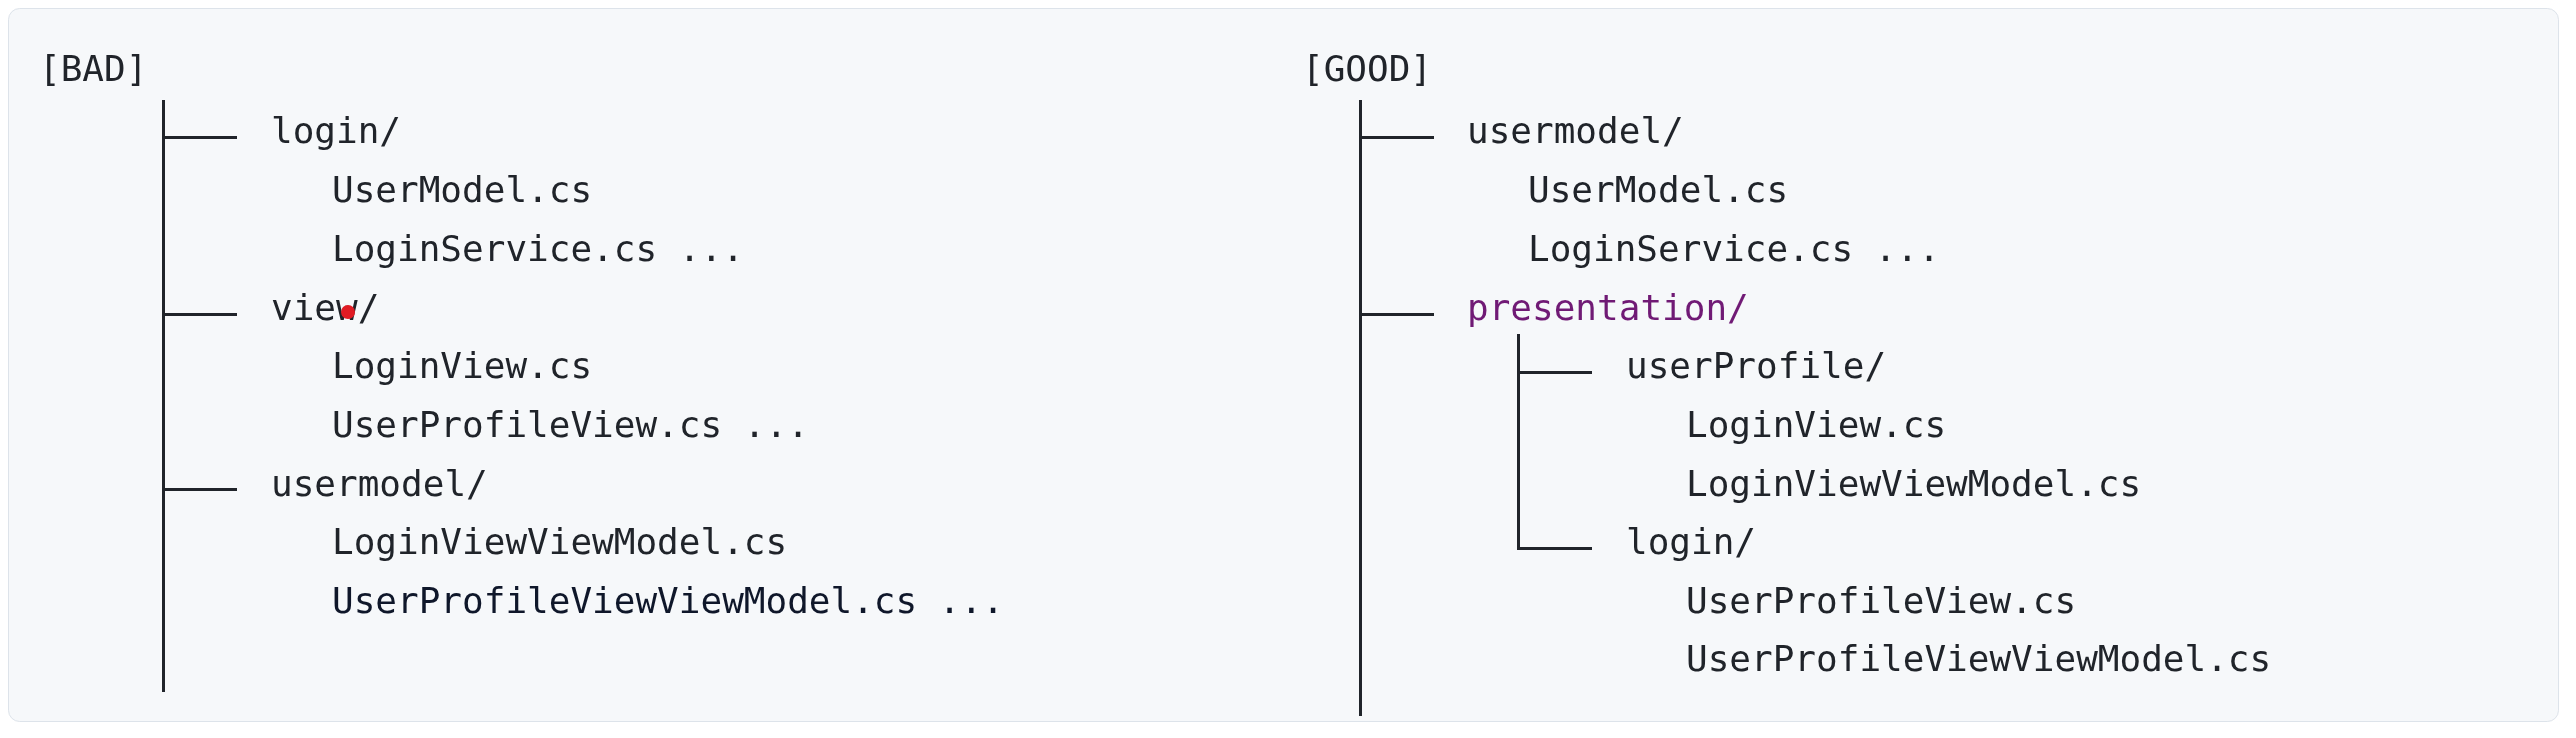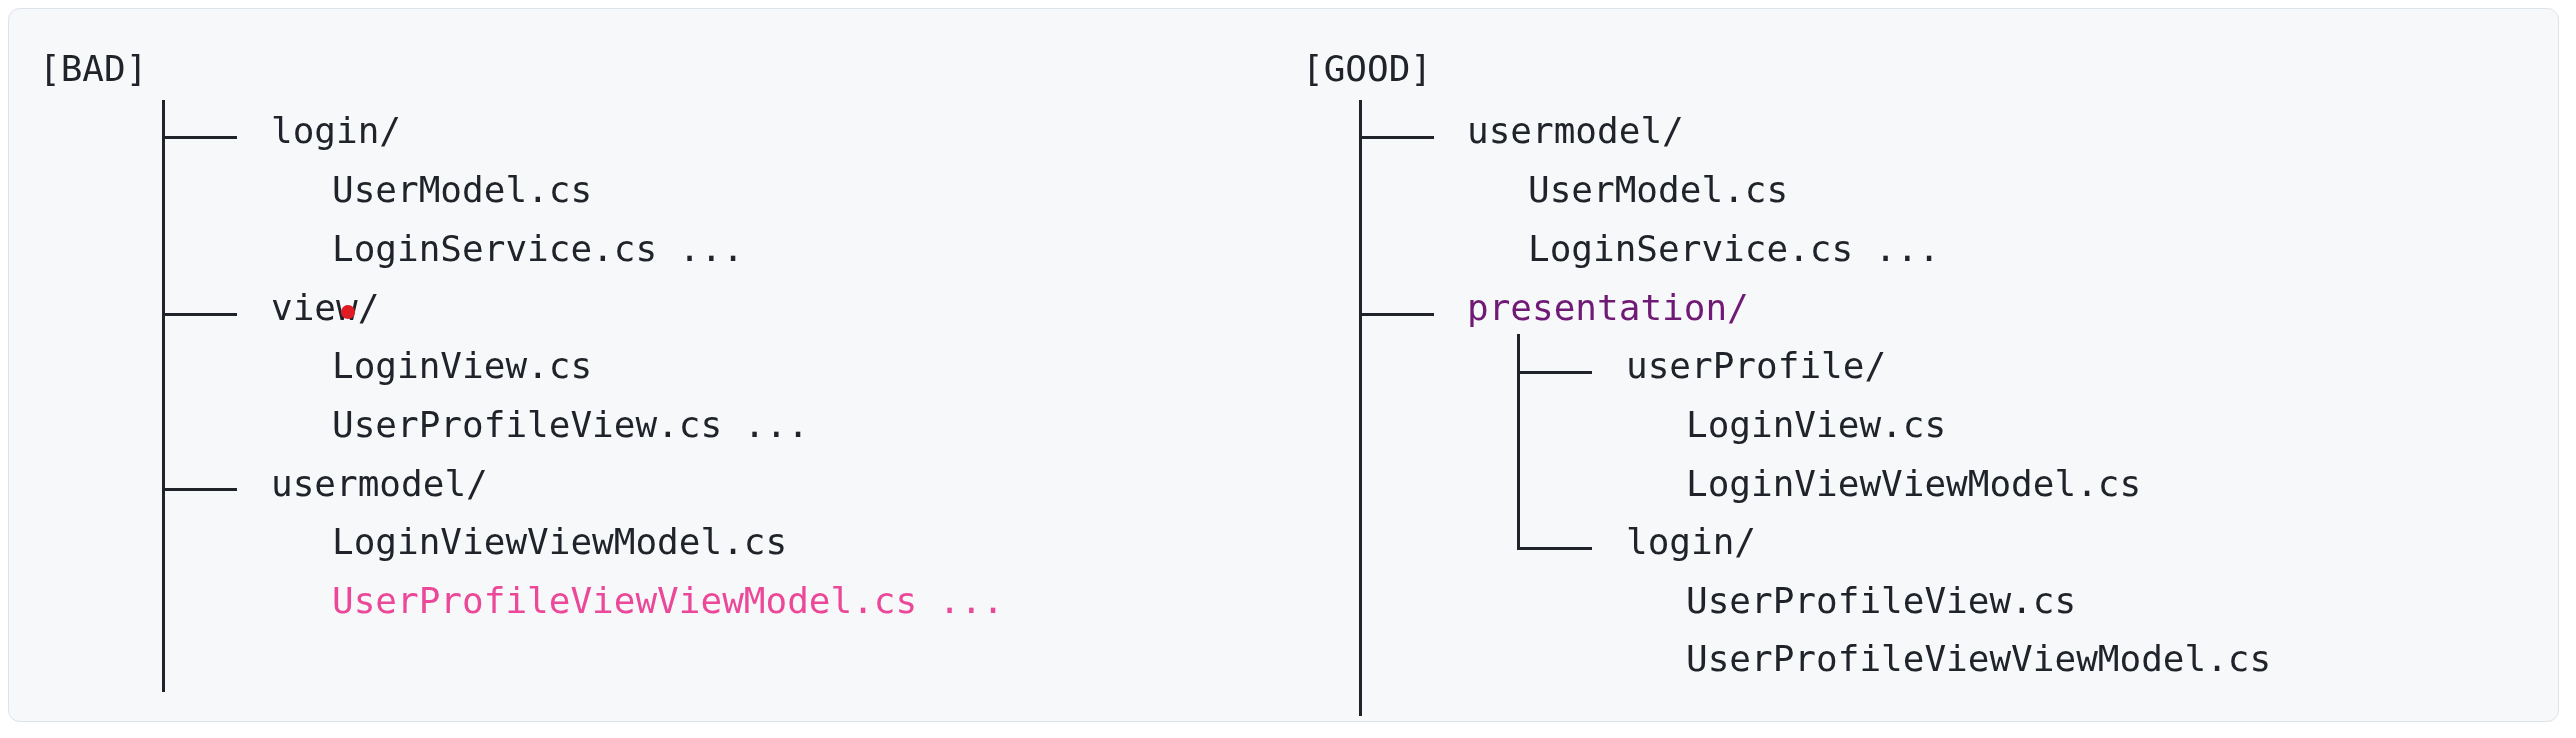--- a/index.html
+++ b/index.html
@@ -104,21 +104,21 @@
           <div class="tree-line" style="left: 232px; top: 110px; color: rgb(32, 36, 42);">login/</div>
           <div class="tree-line" style="left: 293px; top: 169px; color: rgb(32, 36, 42);">UserModel.cs</div>
           <div class="tree-line" style="left: 293px; top: 228px; color: rgb(32, 36, 42);">LoginService.cs ...</div>
           <div class="branch" style="left: 123px; top: 313px; width: 75px; background: rgb(32, 36, 42);"></div>
           <div class="tree-line" style="left: 232px; top: 287px; color: rgb(32, 36, 42);">view/</div>
           <div class="tree-line" style="left: 293px; top: 345px; color: rgb(32, 36, 42);">LoginView.cs</div>
           <div class="tree-line" style="left: 293px; top: 404px; color: rgb(32, 36, 42);">UserProfileView.cs ...</div>
           <div class="branch" style="left: 123px; top: 488px; width: 75px; background: rgb(32, 36, 42);"></div>
           <div class="tree-line" style="left: 232px; top: 463px; color: rgb(32, 36, 42);">usermodel/</div>
           <div class="tree-line" style="left: 293px; top: 521px; color: rgb(32, 36, 42);">LoginViewViewModel.cs</div>
-          <div class="tree-line" style="left: 293px; top: 580px; color: #ec4899;">UserProfileViewViewModel.cs ...</div>
+          <div class="tree-line" style="left: 293px; top: 580px; color: #0f172a;">UserProfileViewViewModel.cs ...</div>
           <div class="marker-dot" style="left: 302px; top: 305px; width: 14px; height: 14px; background: rgb(224, 27, 36);"></div>
         </div>
     </div>
 
     <div class="tree-column good">
       <div class="tree-line heading" style="left:0px; top:48px;margin-left:16px;">[GOOD]</div>
       <div id="good-body">
           <div class="trunk" style="left: 73px; top: 100px; height: 616px; background: rgb(32, 36, 42);"></div>
           <div class="trunk" style="left: 231px; top: 334px; height: 214px; background: rgb(32, 36, 42);"></div>
           <div class="branch" style="left: 73px; top: 136px; width: 75px; background: rgb(32, 36, 42);"></div>

